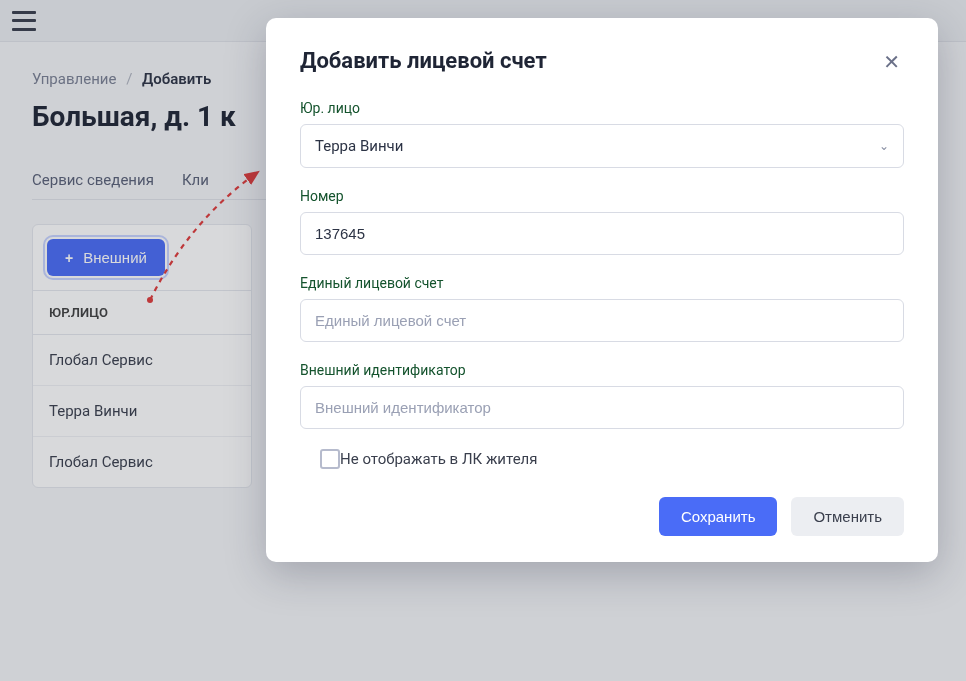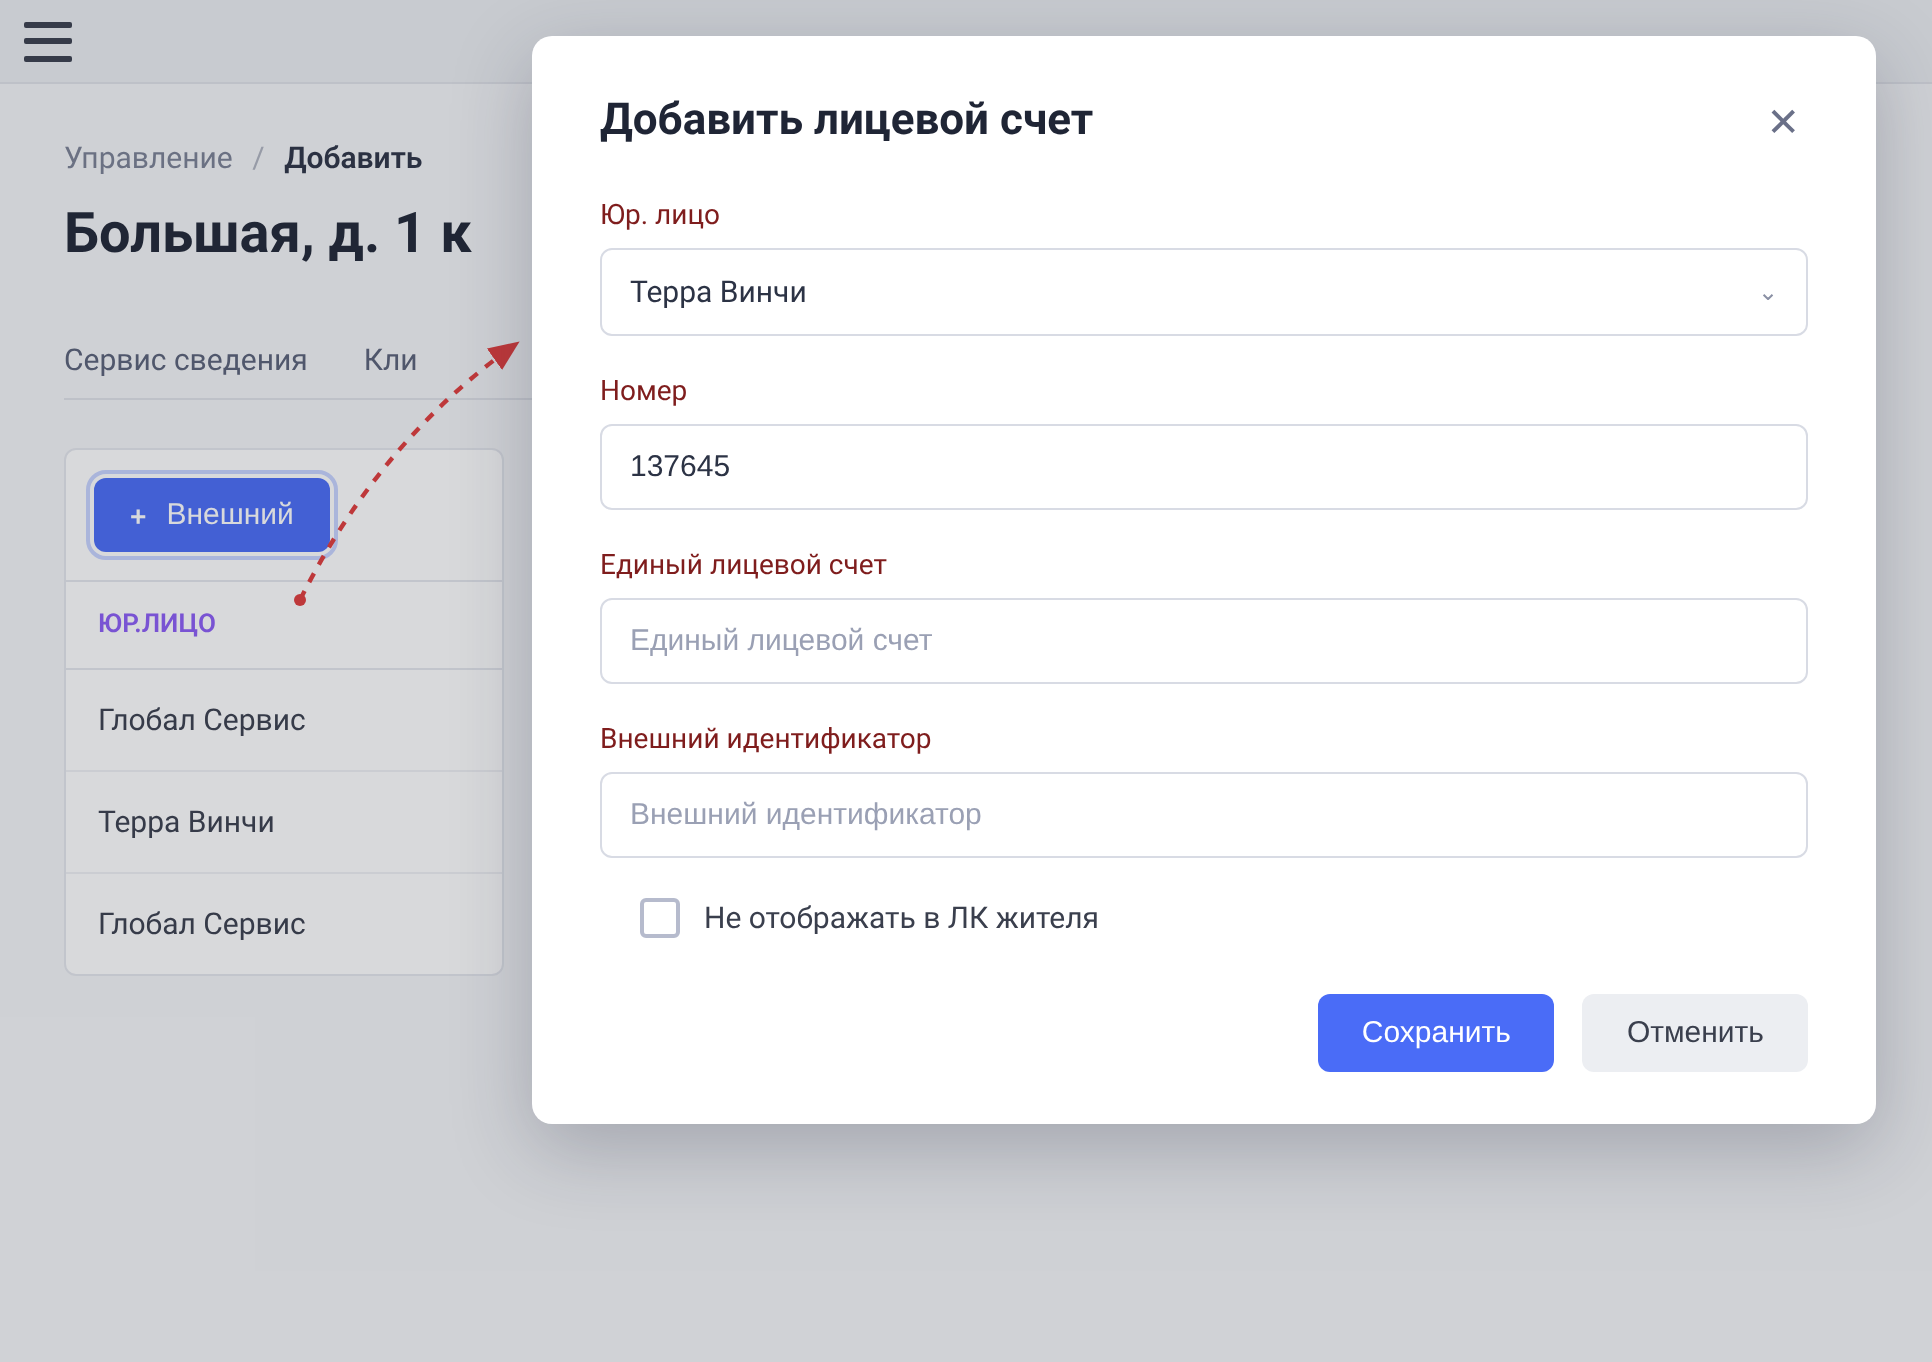--- a/index.html
+++ b/index.html
@@ -77,21 +77,21 @@
     align-items: center;
     gap: 10px;
     outline: 2px solid #c7d3ff;
     outline-offset: 2px;
   }
   .add-btn .plus { font-size: 14px; font-weight: 700; }
   .list-header {
     padding: 14px 16px;
     font-size: 13px;
     font-weight: 600;
-    color: #8b5cf6;
+    color: #404040;
     text-transform: uppercase;
     border-bottom: 1px solid #e5e7ed;
   }
   .list-item {
     padding: 16px;
     font-size: 15px;
     color: #3a3f4d;
     border-bottom: 1px solid #f0f1f5;
     cursor: pointer;
   }
@@ -138,21 +138,21 @@
     cursor: pointer;
     background: none;
     border: none;
     padding: 4px;
     line-height: 1;
   }
   .form-group { margin-bottom: 20px; }
   .form-label {
     display: block;
     font-size: 14px;
-    color: #7f1d1d;
+    color: #14532d;
     margin-bottom: 8px;
   }
   .form-control, .form-select {
     width: 100%;
     border: 1px solid #d8dbe4;
     border-radius: 6px;
     padding: 12px 14px;
     font-size: 15px;
     color: #2c3345;
     background: #fff;
@@ -164,21 +164,20 @@
     cursor: pointer;
   }
   .form-select .chev {
     color: #8a90a4;
     font-size: 12px;
   }
   .form-control::placeholder { color: #9aa0b4; }
   .checkbox-row {
     display: flex;
     align-items: center;
-    gap: 12px;
     margin-top: 4px;
     margin-bottom: 28px;
     padding-left: 20px;
   }
   .checkbox-box {
     width: 20px; height: 20px;
     border: 2px solid #b6bbcd;
     border-radius: 3px;
     cursor: pointer;
   }

